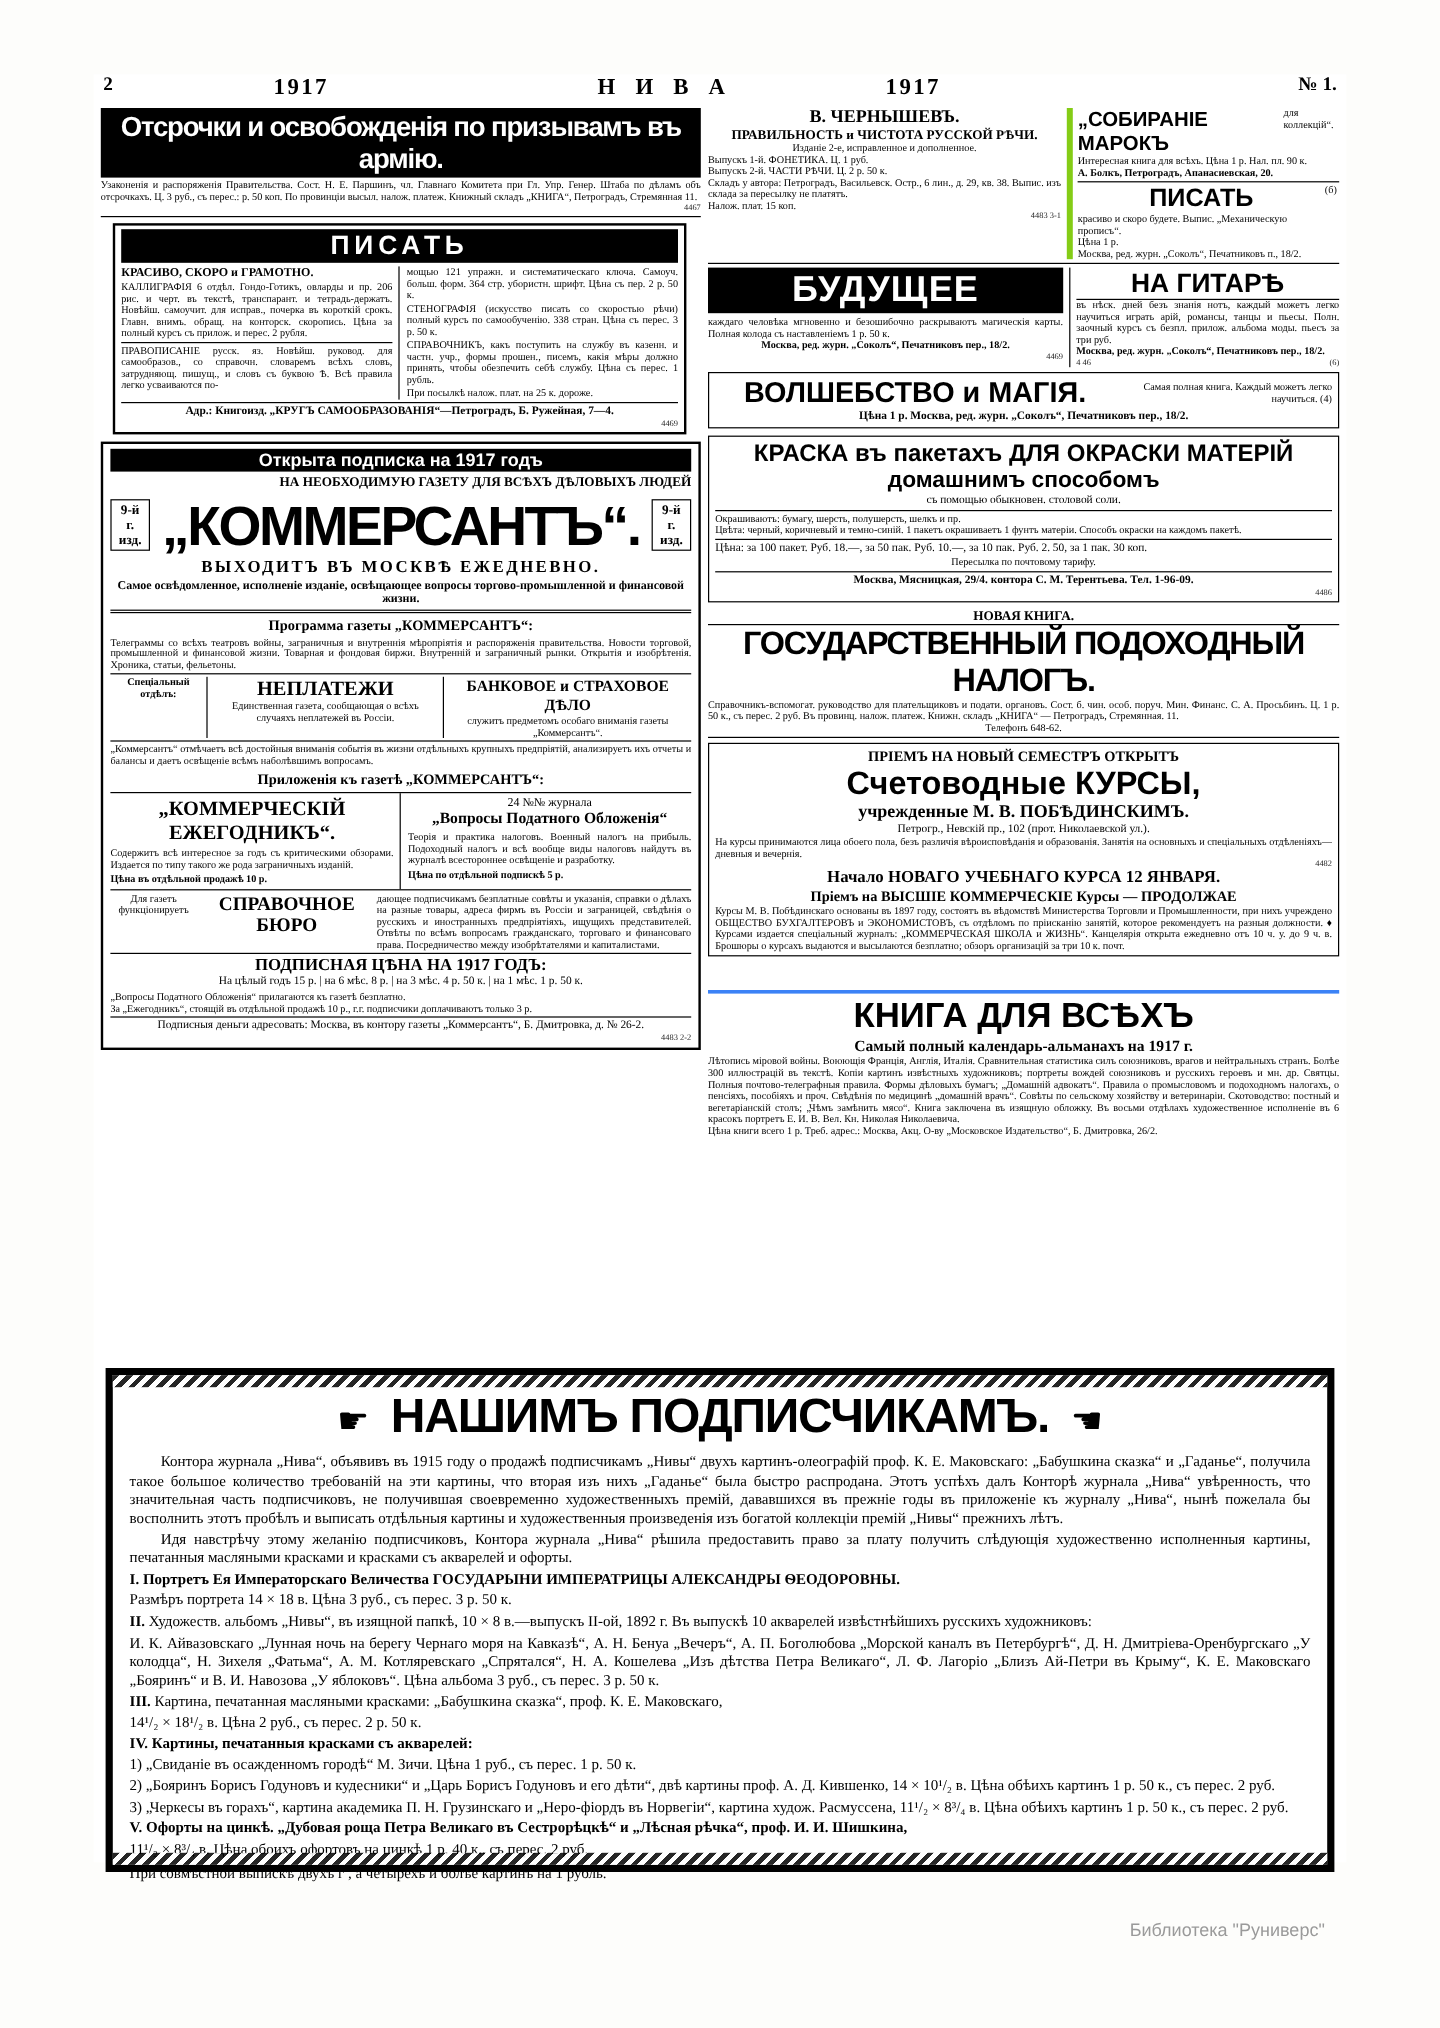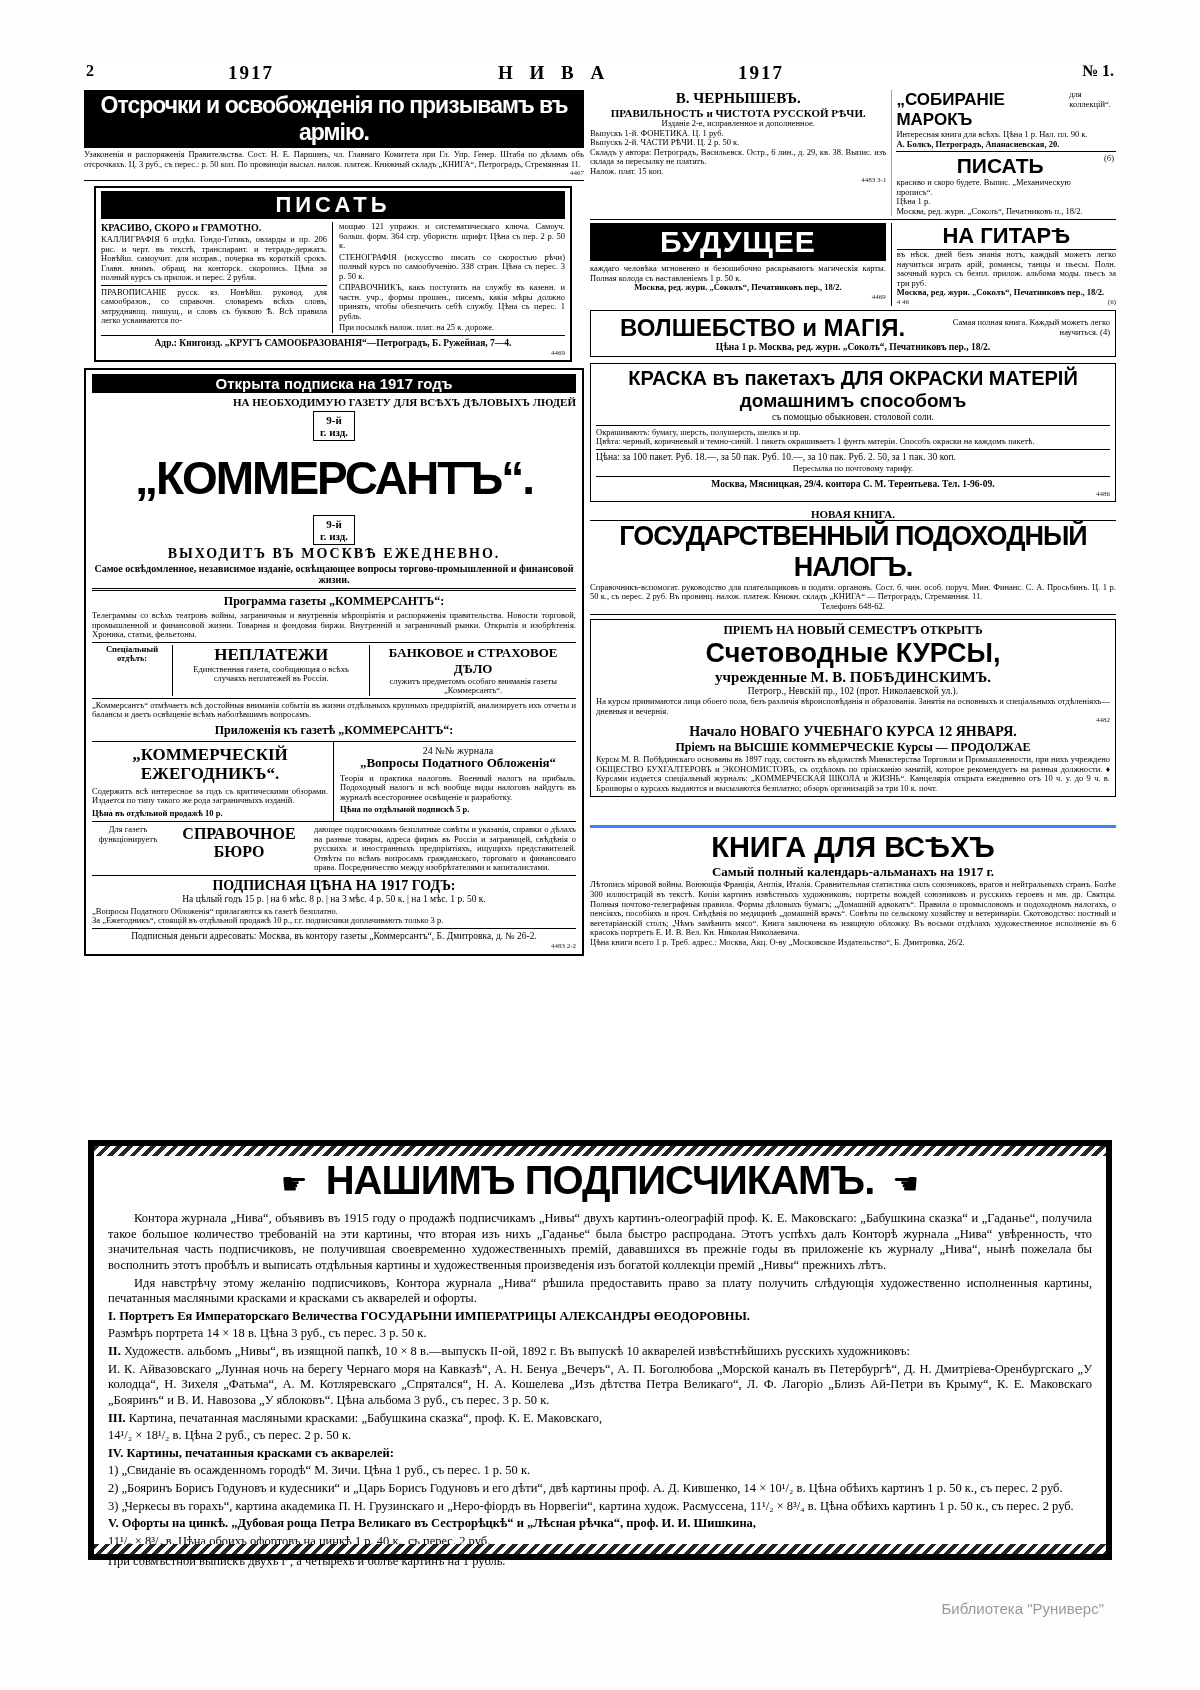--- a/index.html
+++ b/index.html
@@ -110,33 +110,33 @@
             </div>
           </div>
           <div class="rule"></div>
           <div class="tiny2 ctr b">Адр.: Книгоизд. „КРУГЪ САМООБРАЗОВАНІЯ“—Петроградъ, Б. Ружейная, 7—4.</div>
           <div class="code">4469</div>
         </div>
 
         <div class="ad" style="padding:4px 6px;">
           <div class="hdr-black ctr" style="font-size:15px;padding:1px 0;">Открыта подписка на 1917 годъ</div>
           <div class="ctr b" style="font-size:11px;margin:3px 0;text-align:right;">НА НЕОБХОДИМУЮ ГАЗЕТУ ДЛЯ ВСѢХЪ ДѢЛОВЫХЪ ЛЮДЕЙ</div>
-          <div style="display:flex;align-items:center;justify-content:center;gap:10px;flex-direction:column;">
+          <div style="display:flex;align-items:center;justify-content:center;gap:10px;">
             <div class="ctr b" style="font-size:11px;border:1px solid #000;padding:2px 6px;line-height:1.1;">
               <div>9-й</div>
               <div>г. изд.</div>
             </div>
             <div class="big-title" style="font-size:46px;letter-spacing:-2px;">„КОММЕРСАНТЪ“.</div>
             <div class="ctr b" style="font-size:11px;border:1px solid #000;padding:2px 6px;line-height:1.1;">
               <div>9-й</div>
               <div>г. изд.</div>
             </div>
           </div>
           <div class="ctr b" style="font-size:14px;letter-spacing:2px;margin-top:1px;">ВЫХОДИТЪ ВЪ МОСКВѢ ЕЖЕДНЕВНО.</div>
-          <div class="ctr b" style="font-size:10px;margin-top:1px;">Самое освѣдомленное, независимое изданіе, освѣщающее вопросы торгово-промышленной и финансовой жизни.</div>
+          <div class="ctr b" style="font-size:10px;margin-top:1px;">Самое освѣдомленное, исполненіе изданіе, освѣщающее вопросы торгово-промышленной и финансовой жизни.</div>
           <div class="dbl"></div>
           <div class="ctr b" style="font-size:12px;">Программа газеты „КОММЕРСАНТЪ“:</div>
           <div class="tiny just" style="margin-top:2px;">Телеграммы со всѣхъ театровъ войны, заграничныя и внутреннія мѣропріятія и распоряженія правительства. Новости торговой, промышленной и финансовой жизни. Товарная и фондовая биржи. Внутренній и заграничный рынки. Открытія и изобрѣтенія. Хроника, статьи, фельетоны.</div>
           <div class="rule"></div>
           <div style="display:flex;">
             <div style="width:80px;" class="tiny ctr b">
               <div>Спеціальный</div>
               <div>отдѣлъ:</div>
             </div>
             <div style="flex:1;border-left:1px solid #000;border-right:1px solid #000;padding:0 4px;">
@@ -177,21 +177,21 @@
           <div class="rule"></div>
           <div class="tiny2 ctr">Подписныя деньги адресовать: Москва, въ контору газеты „Коммерсантъ“, Б. Дмитровка, д. № 26-2.</div>
           <div class="code">4483 2-2</div>
         </div>
       </div>
 
       <div class="colR">
 
         <div style="display:flex;gap:4px;">
 
-          <div style="flex:1.35;border-right:1px solid #84cc16;padding-right:5px;">
+          <div style="flex:1.35;border-right:5px solid #84cc16;padding-right:5px;">
             <div class="ctr b" style="font-size:15px;">В. ЧЕРНЫШЕВЪ.</div>
             <div class="ctr b" style="font-size:11px;">ПРАВИЛЬНОСТЬ и ЧИСТОТА РУССКОЙ РѢЧИ.</div>
             <div class="ctr tiny">Изданіе 2-е, исправленное и дополненное.</div>
             <div class="tiny">Выпускъ 1-й. ФОНЕТИКА. Ц. 1 руб.</div>
             <div class="tiny">Выпускъ 2-й. ЧАСТИ РѢЧИ. Ц. 2 р. 50 к.</div>
             <div class="tiny just">Складъ у автора: Петроградъ, Васильевск. Остр., 6 лин., д. 29, кв. 38. Выпис. изъ склада за пересылку не платятъ.</div>
             <div class="tiny">Налож. плат. 15 коп.</div>
             <div class="code">4483 3-1</div>
           </div>
 

